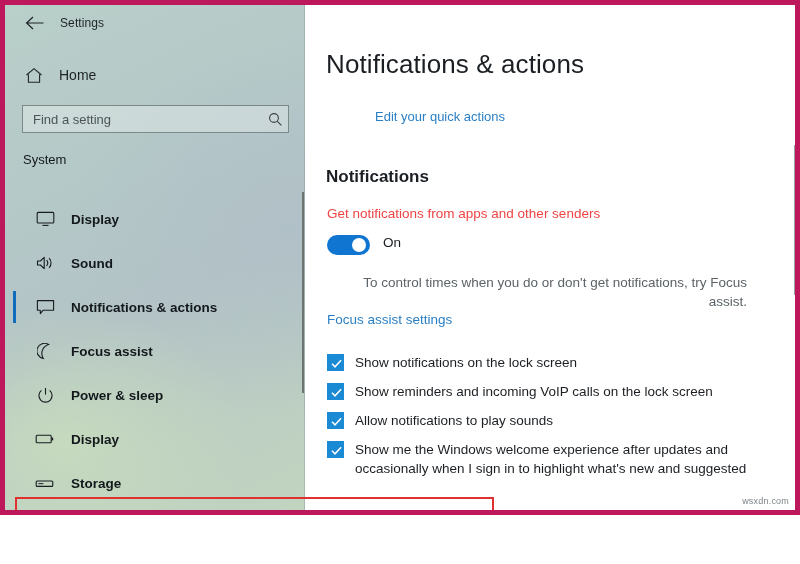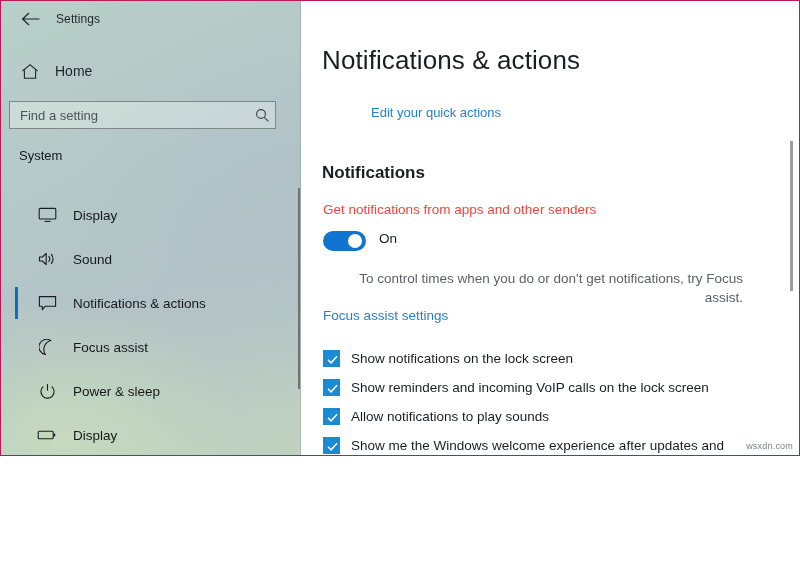--- a/index.html
+++ b/index.html
@@ -8,24 +8,24 @@
     width: 800px;
     height: 564px;
     overflow: hidden;
     font-family: "Liberation Sans", sans-serif;
     background: #ffffff;
   }
 
   .window {
     position: relative;
     width: 800px;
-    height: 456px;
+    height: 515px;
     background: #ffffff;
     overflow: hidden;
-    border: 1px solid #be185d;
+    border: 5px solid #be185d;
   }
 
   
   .sidebar {
     position: absolute;
     left: 0; top: 0;
     width: 300px;
     height: 564px;
     background:
       radial-gradient(ellipse 260px 200px at 20% 78%, rgba(198, 219, 190, .95) 0%, rgba(198,219,190,0) 70%),
@@ -75,21 +75,21 @@
     color: #1f2328;
   }
   .home-label {
     font-size: 14px;
     color: #1f2328;
     margin-left: 8px;
   }
 
   .search-box {
     position: absolute;
-    left: 8px; top: 100px;
+    left: 17px; top: 100px;
     width: 267px; height: 28px;
     background: rgba(255,255,255,.30);
     border: 1px solid #7b8a86;
     display: flex;
     align-items: center;
   }
   .search-input {
     flex: 1;
     border: 0;
     background: transparent;
@@ -109,22 +109,23 @@
   .section-label {
     position: absolute;
     left: 18px; top: 147px;
     font-size: 13px;
     font-weight: normal;
     color: #13181c;
   }
 
   .nav-list {
     position: absolute;
-    left: 14px; top: 192px;
+    left: 8px; top: 192px;
     width: 300px;
+    font-weight: bold;
   }
   .nav-item {
     position: relative;
     height: 44px;
     display: flex;
     align-items: center;
   }
   .nav-item .accent {
     position: absolute;
     left: 0; top: 6px;

